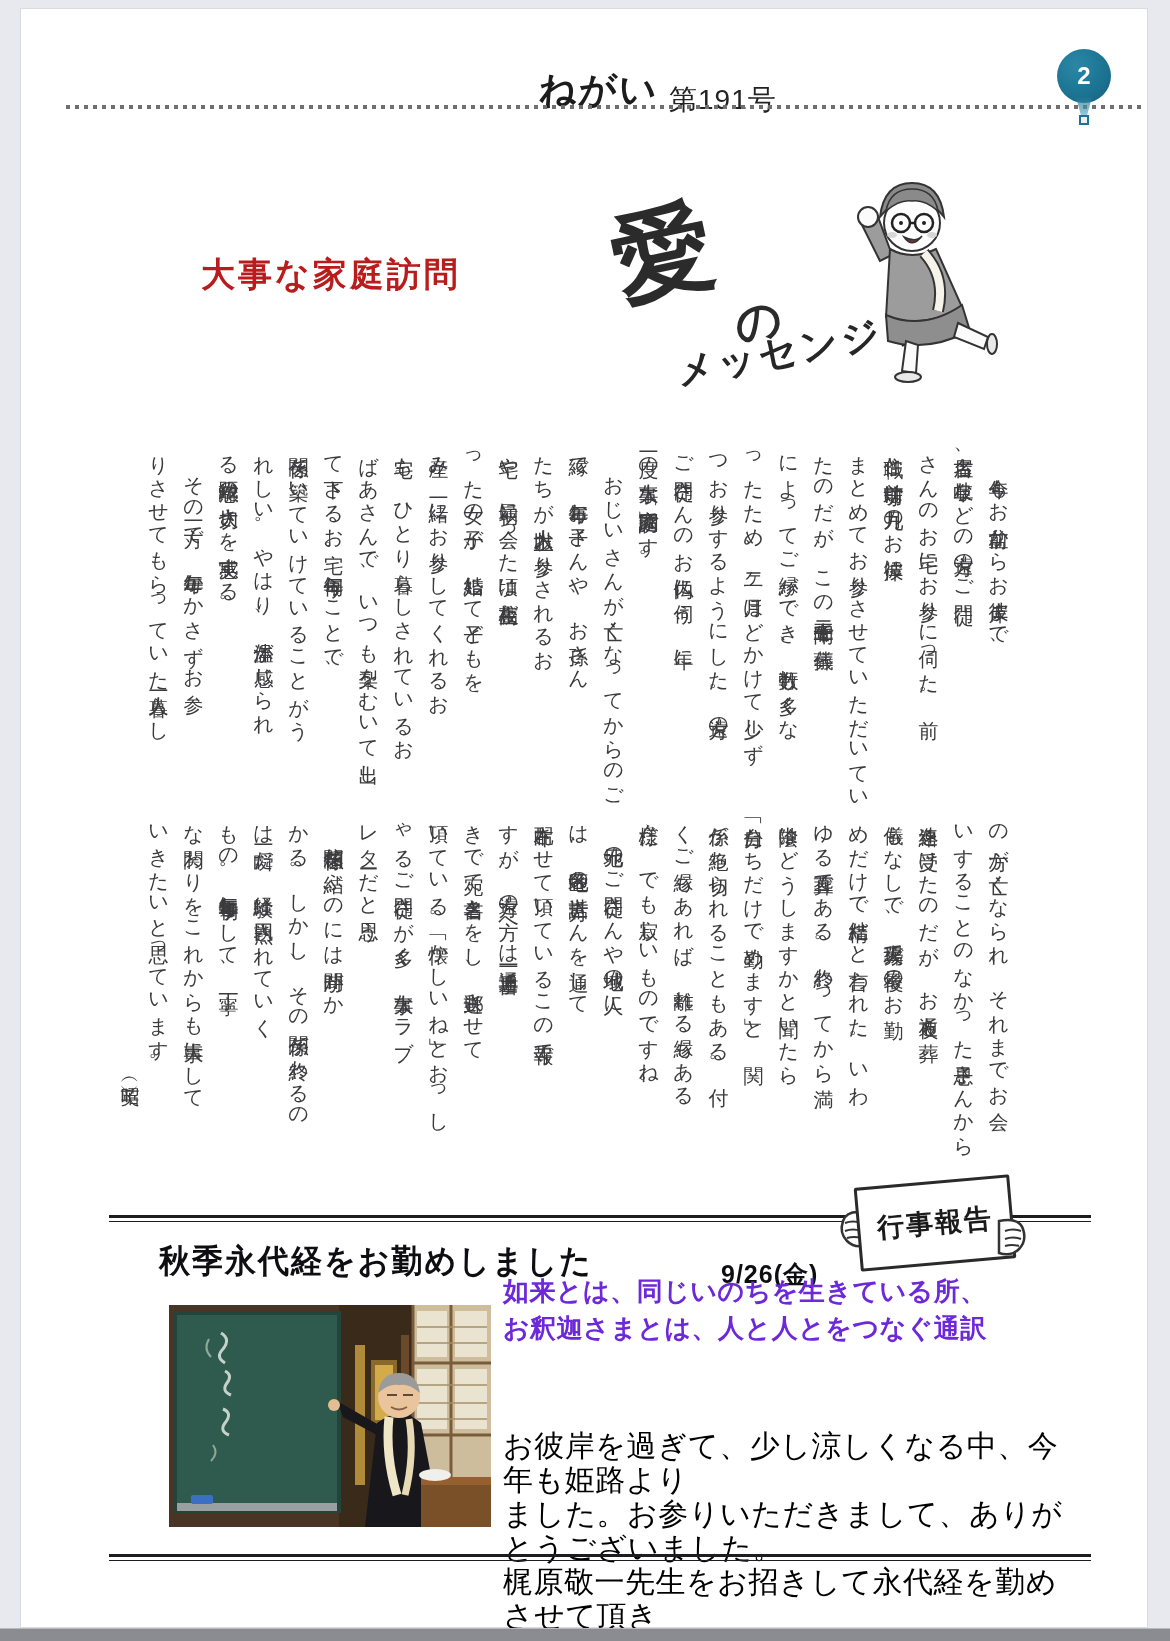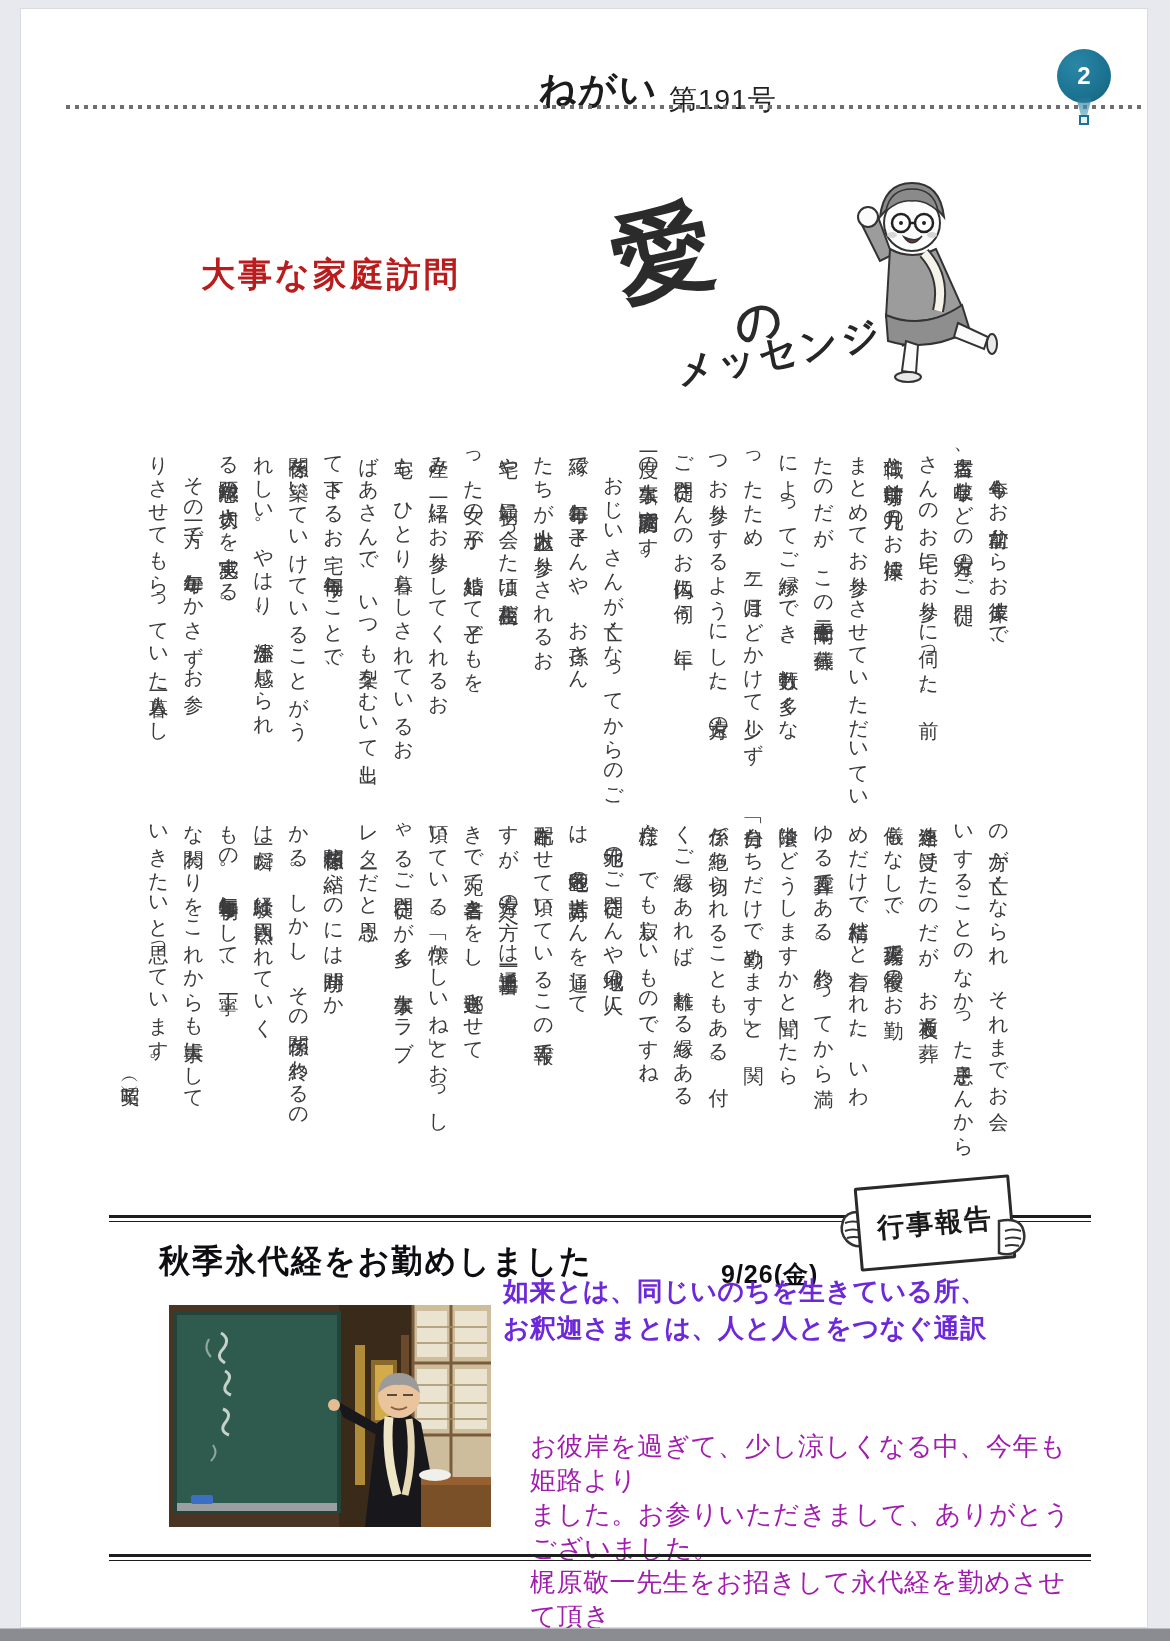--- a/index.html
+++ b/index.html
@@ -94,21 +94,21 @@
     position:absolute;left:700px;top:1240px;
     font-size:25px;font-weight:bold;color:#0e0e12;letter-spacing:1px;margin-top:9px;
   }
   .photo{position:absolute;left:148px;top:1296px;width:322px;height:222px;}
   .quote{
     position:absolute;left:482px;top:1264px;width:540px;
     font-size:26px;font-weight:bold;color:#6d28d9;line-height:37px;letter-spacing:0.5px;
   }
   .eventbody{
     position:absolute;left:482px;top:1420px;width:560px;
-    font-size:26px;color:#a21caf;line-height:34px;letter-spacing:0.5px;margin-left:27px;
+    font-size:30px;color:#000000;line-height:34px;letter-spacing:0.5px;
   }
   .bottom-bar{
     position:absolute;left:0;top:1628px;width:1170px;height:13px;
     background:#8b8c92;border-top:1px solid #b9babe;
   }
 </style>
 </head>
 <body>
 
 <div class="page">

